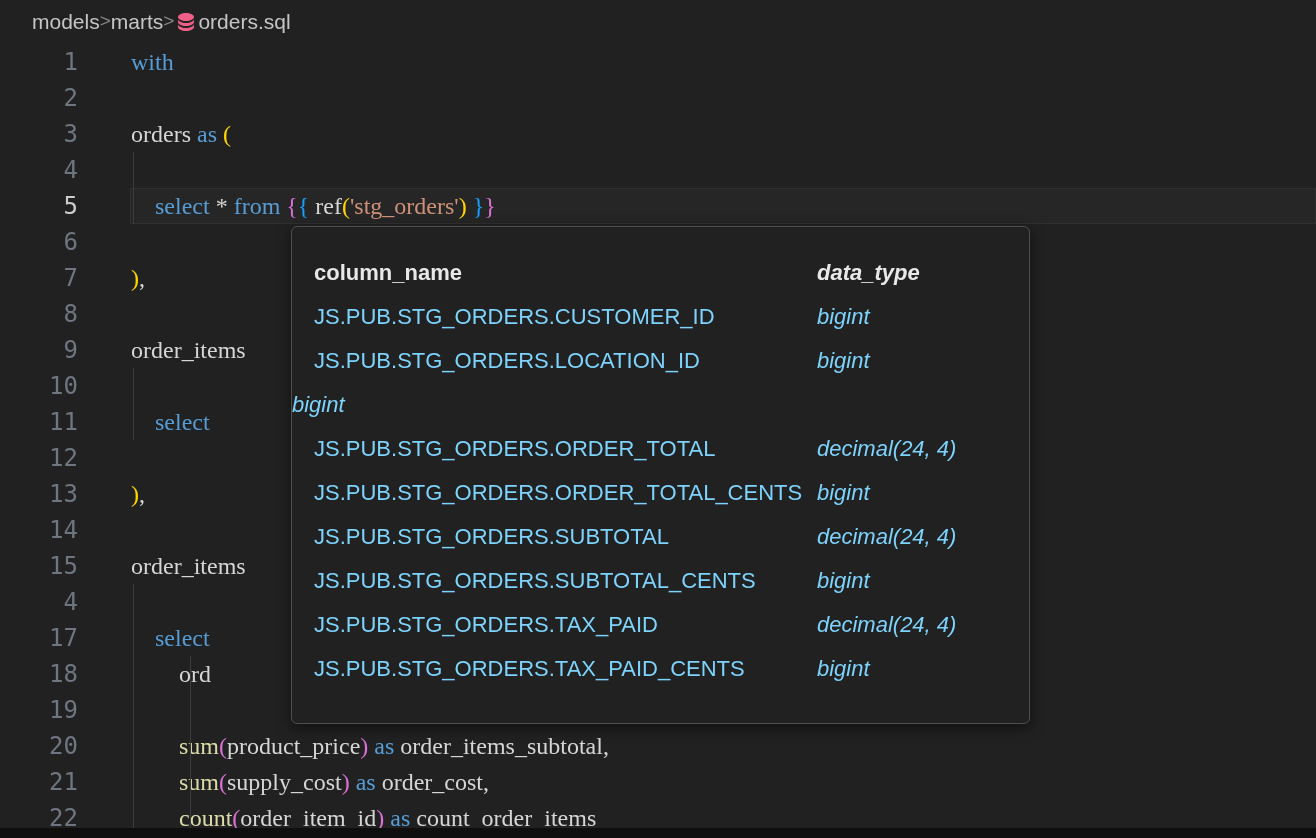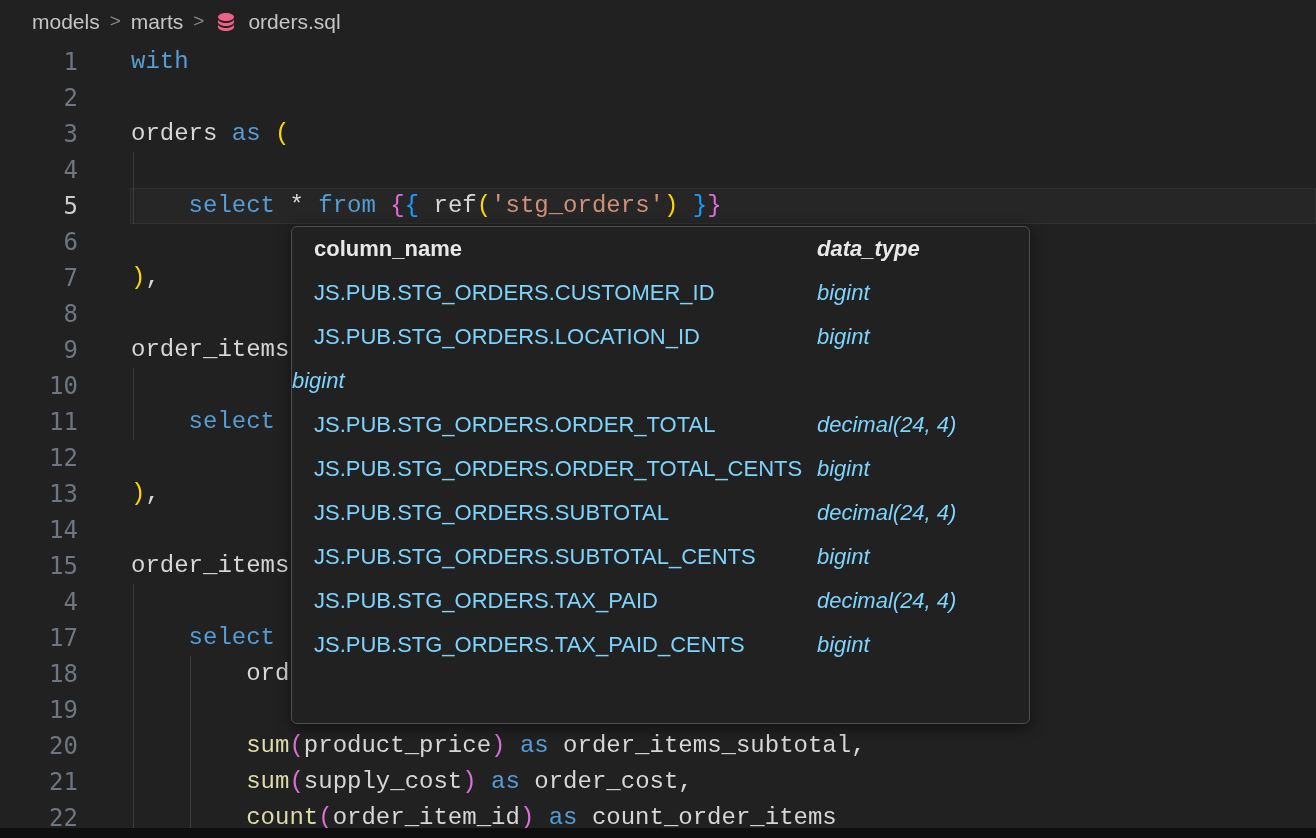--- a/index.html
+++ b/index.html
@@ -6,21 +6,21 @@
   html,body { width:1316px; height:838px; overflow:hidden; }
   body {
     background:#212121;
     font-family:"Liberation Sans", sans-serif;
     position:relative;
   }
 
   
   .breadcrumb {
     position:absolute; top:0; left:0; right:0; height:44px;
-    display:flex; align-items:center; gap:10px;
+    display:flex; align-items:center; 
     padding-left:32px;
     font-size:21px; color:#c5c5c5;
   }
   .crumb { cursor:pointer; }
   .crumb-sep { color:#8a8a8a; font-size:19px; transform:translateY(-1px); }
   .db-icon { width:24px; height:24px; display:block; }
   .db-icon path { fill:var(--icon-db,#ee6088); }
 
   
   .editor { position:absolute; top:44px; left:0; right:0; bottom:10px; overflow:hidden; }
@@ -34,21 +34,21 @@
   .ln {
     height:36px; line-height:36px; text-align:right;
     font-family:"DejaVu Sans Mono", monospace; font-size:24px;
     color:#6e7681; cursor:pointer;
   }
   .ln.active { color:#cccccc; }
 
   .code { position:absolute; top:0; left:131px; right:0; }
   .cl {
     height:36px; line-height:36px; white-space:pre;
-    font-family:Liberation Mono, monospace; font-size:24px;
+    font-family:Liberation Serif, serif; font-size:24px;
     color:#d6d6d6; cursor:text;
   }
   .tk-kw  { color:var(--tk-kw); }
   .tk-id  { color:var(--tk-id); }
   .tk-fn  { color:var(--tk-fn); }
   .tk-str { color:var(--tk-str); }
   .tk-b1  { color:var(--tk-b1); }
   .tk-b2  { color:var(--tk-b2); }
   .tk-b3  { color:var(--tk-b3); }
 
@@ -59,21 +59,21 @@
   .guide-d { left:190px; top:612px; height:172px; }
 
   .bottom-bar { position:absolute; left:0; right:0; bottom:0; height:10px; background:#0f0f0f; }
 
   
   .popup {
     position:absolute; left:291px; top:226px; width:739px; height:498px;
     background:#212121;
     border:1px solid #4e4e4e; border-radius:6px;
     box-shadow:0 4px 14px rgba(0,0,0,.5);
-    padding-top:0; z-index:5; overflow:hidden;
+    padding-top:24px; z-index:5; overflow:hidden;
   }
   .prow { height:44px; display:flex; align-items:center; font-size:22px; color:#7dd3fc; }
   .prow.phead { font-weight:bold; color:#e8e8e8; }
   .pname { width:525px; padding-left:22px; white-space:nowrap; overflow:hidden; }
   .ptype { flex:1; white-space:nowrap;font-style:italic; }
 </style>
 </head>
 <body>
 
 <div class="breadcrumb">

